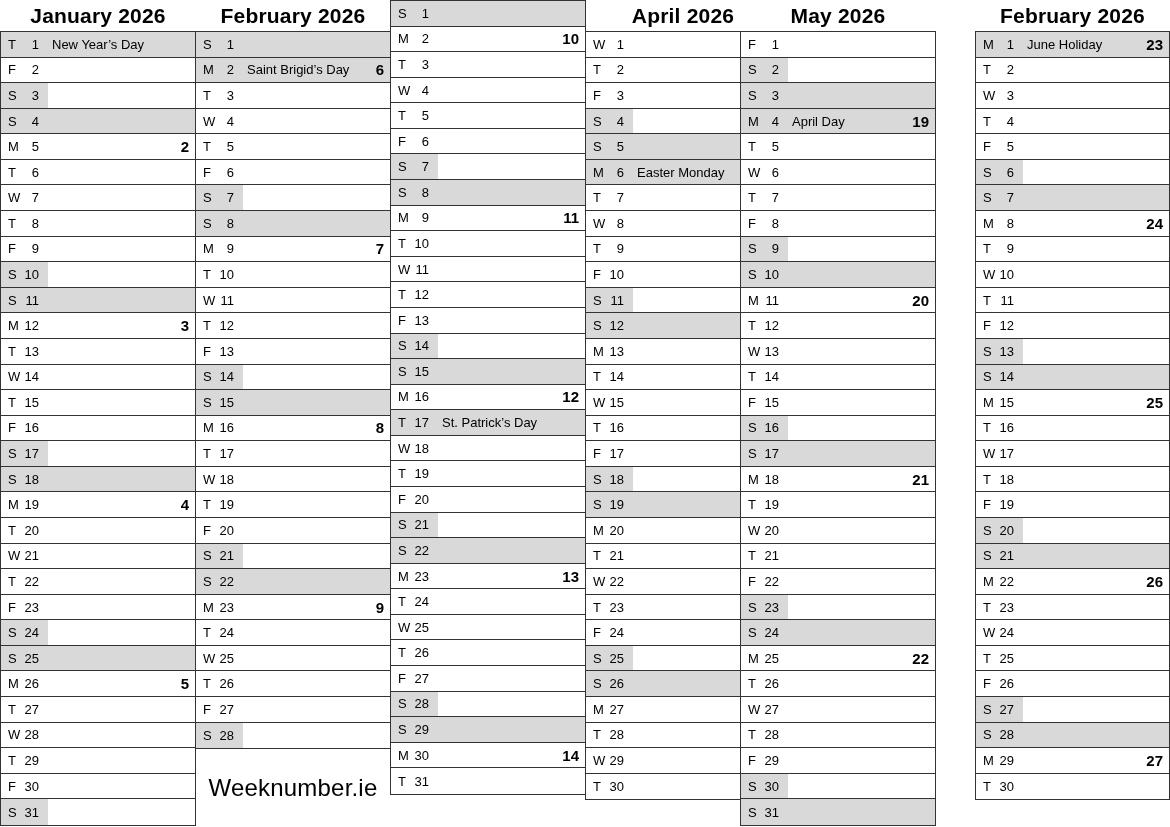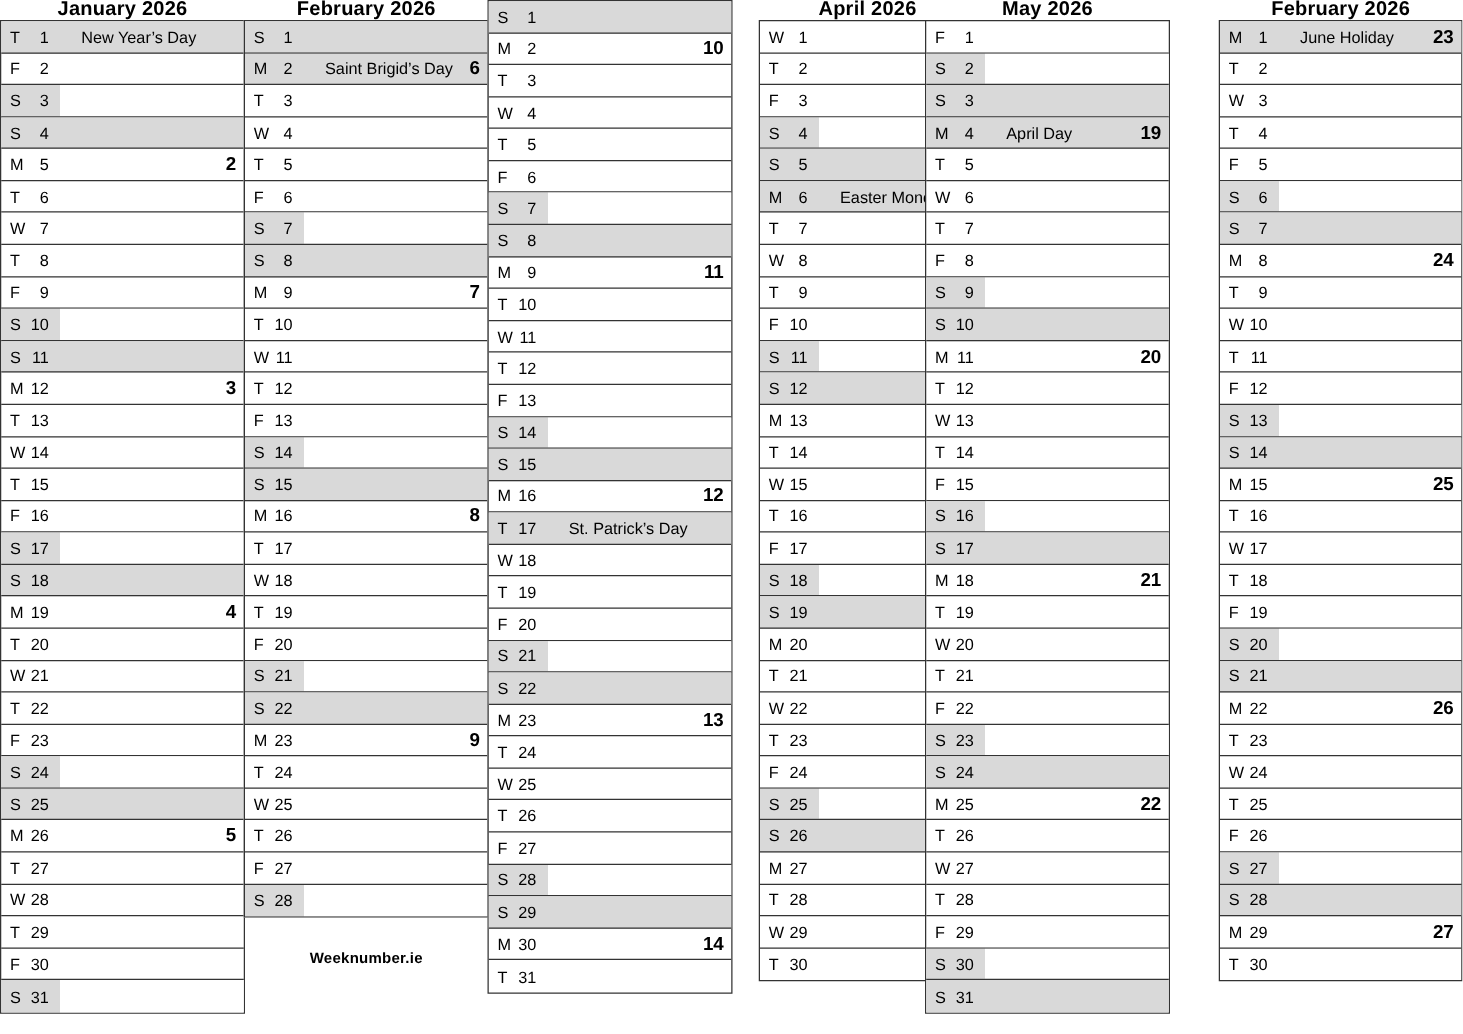--- a/index.html
+++ b/index.html
@@ -6,38 +6,38 @@
   body {
     width: 1170px; height: 827px;
     background: var(--bg, #fff);
     color: var(--text, #000);
     font-family: "Liberation Sans", sans-serif;
   }
   .calendar { position: relative; width: 1170px; height: 827px; overflow: hidden; background: var(--bg, #fff); }
   .col { position: absolute; top: 0; width: 196px; box-sizing: border-box; }
   .col.last { width: 195px; }
   .mtitle {
-    height: 16px; display: flex; align-items: center; justify-content: center;
-    font-weight: bold; font-size: 16px; letter-spacing: 0.2px;
+    height: 31px; display: flex; align-items: center; justify-content: center;
+    font-weight: bold; font-size: 21px; letter-spacing: 0.2px;
   }
   .table { border: 1px solid var(--border, #333); background: #fff; }
   .row {
     height: 25.58px; box-sizing: border-box;
     border-bottom: 1px solid var(--border, #333);
     display: flex; align-items: center;
     font-size: 13px; line-height: 1;
   }
   .row:last-child { border-bottom: none; }
   .row.full { background: var(--shade, #d9d9d9); }
   .row.partial { background: linear-gradient(to right, var(--shade, #d9d9d9) 0, var(--shade, #d9d9d9) 47px, #fff 47px); }
   .dl { margin-left: 7px; width: 15px; flex: none; }
   .dn { width: 16px; flex: none; text-align: right; }
-  .hol { margin-left: 26px; white-space: nowrap; }
+  .hol { margin-left: 13px; white-space: nowrap; }
   .wk { margin-left: auto; margin-right: 6px; font-weight: bold; font-size: 15px; }
-  .logo { margin-top: 25px; text-align: center; font-weight: bold; font-size: 12px; letter-spacing: 0.2px; }
+  .logo { margin-top: 25px; text-align: center; font-weight: normal; font-size: 24px; letter-spacing: 0.2px; }
 </style>
 </head>
 <body>
 
 <div class="calendar">
     <div class="col" style="left: 0px;">
       <div class="mtitle">January 2026</div>
       <div class="table">
         <div class="row full">
           <span class="dl">T</span>
@@ -420,21 +420,21 @@
           <span class="dl">M</span>
           <span class="dn">30</span>
           <span class="wk">14</span>
         </div>
         <div class="row">
           <span class="dl">T</span>
           <span class="dn">31</span>
         </div>
       </div>
     </div>
-    <div class="col" style="left: 585px; padding-left: 22px;">
+    <div class="col" style="left: 585px;">
       <div class="mtitle">April 2026</div>
       <div class="table">
         <div class="row">
           <span class="dl">W</span>
           <span class="dn">1</span>
         </div>
         <div class="row">
           <span class="dl">T</span>
           <span class="dn">2</span>
         </div>

